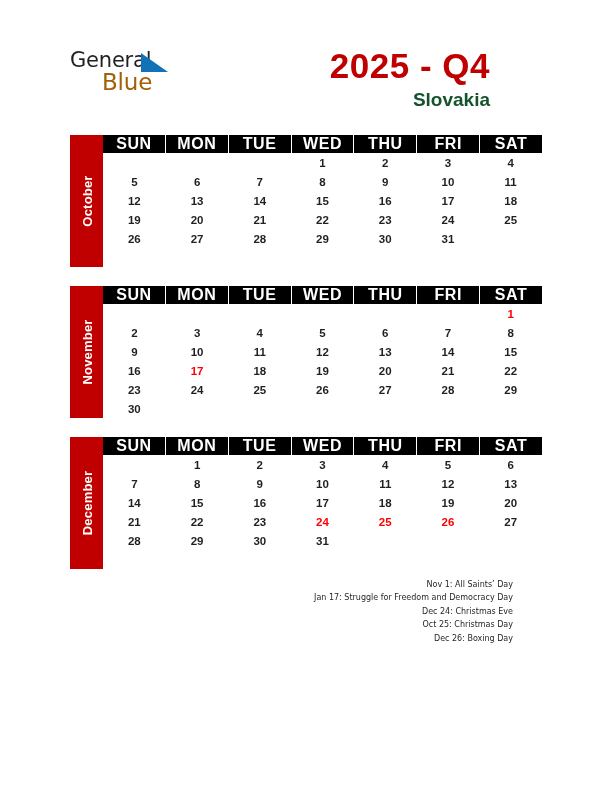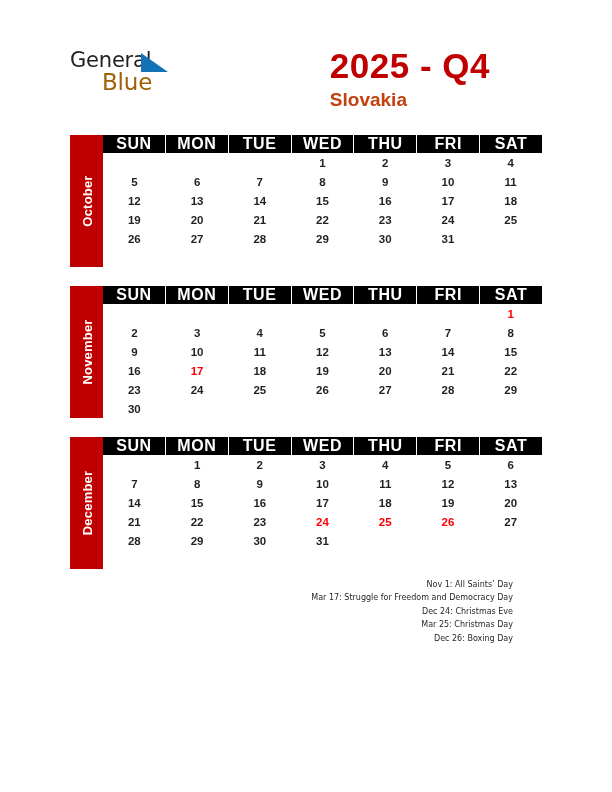--- a/index.html
+++ b/index.html
@@ -57,34 +57,34 @@
     letter-spacing: -0.2px;
     color: #a16207;
     font-family: "DejaVu Sans", sans-serif;
     font-weight: 400;
   }
 
   .title-block {
     position: absolute;
     right: 70px;
     top: 46px;
-    text-align: left;
+    text-align: right;
   }
   .title-quarter {
     font-size: 35px;
     font-weight: bold;
     color: #c00000;
     letter-spacing: 0.5px;
     line-height: 40px;
     white-space: nowrap;
   }
   .title-country {
     font-size: 19px;
     font-weight: bold;
-    color: #c2410c;
+    color: #14532d;
     line-height: 24px;
     margin-top: 2px;
     white-space: nowrap;
   }
 
   
   .month-block {
     position: absolute;
     left: 70px;
     width: 472px;
@@ -403,17 +403,17 @@
           <div class="day-cell empty"></div>
           <div class="day-cell empty"></div>
           <div class="day-cell empty"></div>
         </div>
       </div>
   </div>
 </div>
 
 <div class="legend">
     <div class="legend-item">Nov 1: All Saints’ Day</div>
-    <div class="legend-item">Mar 17: Struggle for Freedom and Democracy Day</div>
+    <div class="legend-item">Jan 17: Struggle for Freedom and Democracy Day</div>
     <div class="legend-item">Dec 24: Christmas Eve</div>
-    <div class="legend-item">Mar 25: Christmas Day</div>
+    <div class="legend-item">Oct 25: Christmas Day</div>
     <div class="legend-item">Dec 26: Boxing Day</div>
   </div>
 
 </body></html>

